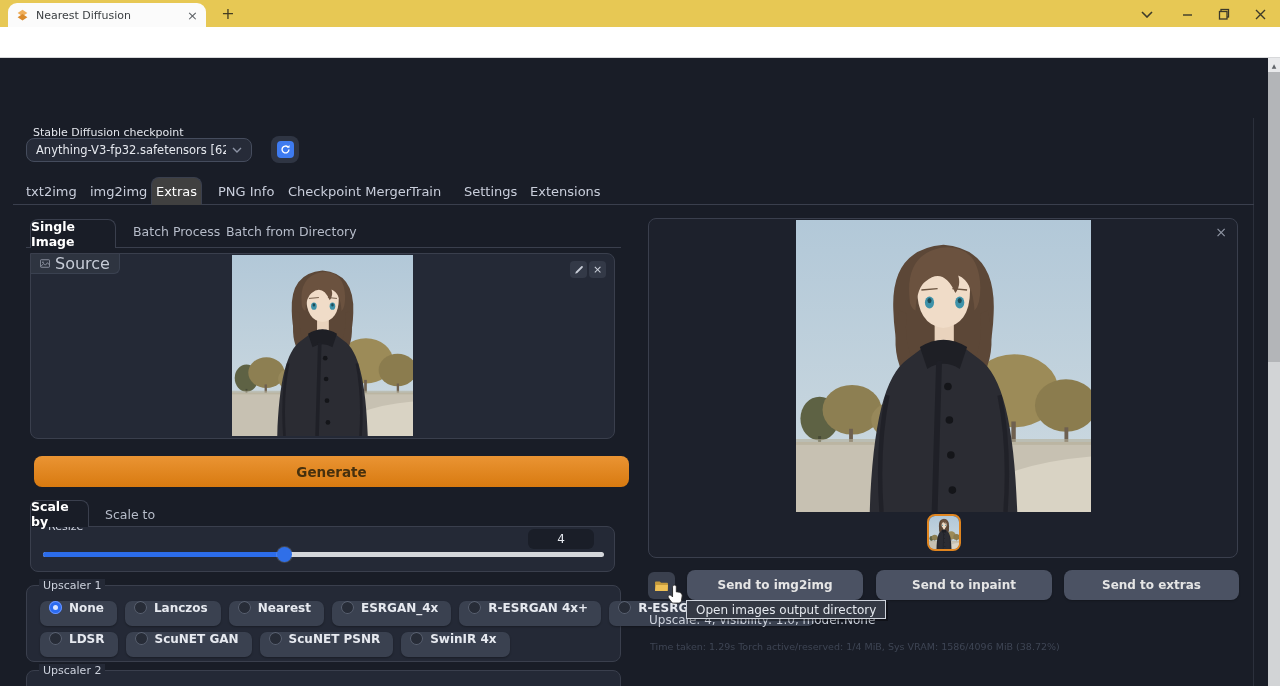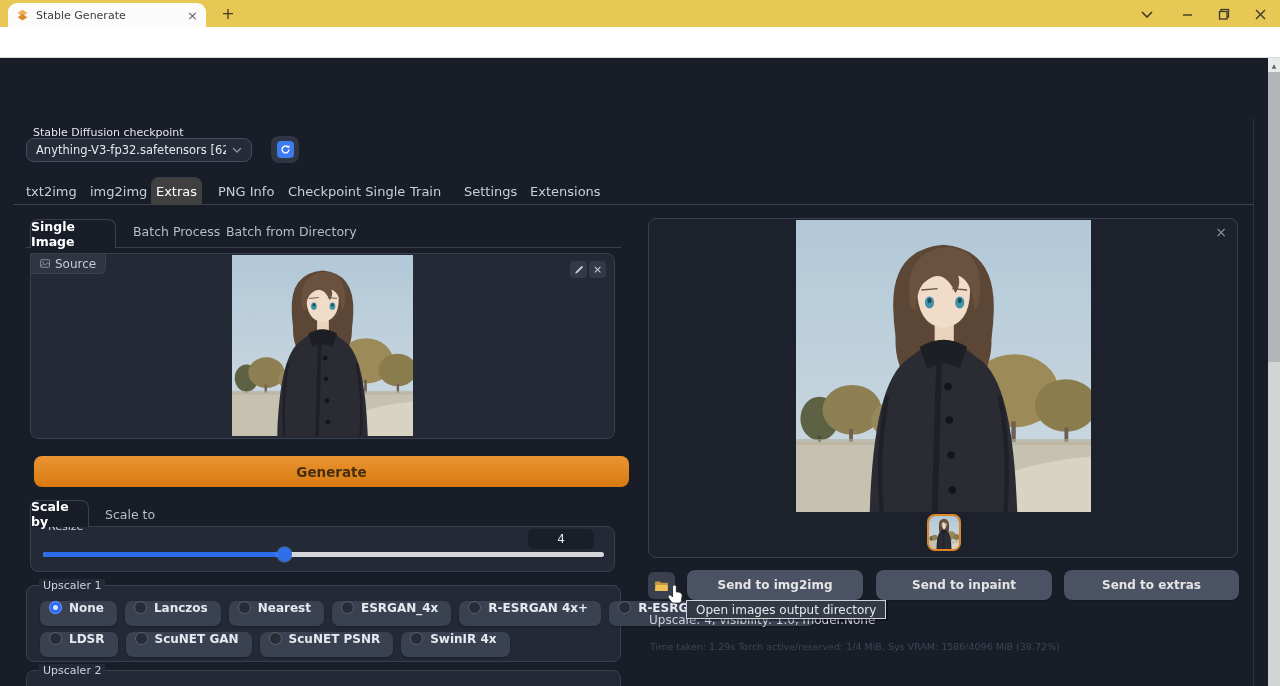--- a/index.html
+++ b/index.html
@@ -49,21 +49,21 @@
   .subtab-line { position:absolute; left:26px; top:189px; width:595px; height:1px; background:#3a3f4d; }
   .stab { position:absolute; top:166px; font-size:12.5px; color:#b6bcc9; }
   .stab-active { position:absolute; left:30px; top:161px; width:86px; height:29px; background:#191d27; border:1px solid #3a3f4d;
         border-bottom:none; border-radius:8px 8px 0 0; z-index:3; display:flex; align-items:center; justify-content:center;
         font-size:12.5px; font-weight:600; color:#fff; }
 
   .source-box { position:absolute; left:30px; top:195px; width:585px; height:186px; background:#242936;
         border:1px solid #3a3f4d; border-radius:0 8px 8px 8px; }
   .source-chip { position:absolute; left:0; top:0; height:20px; background:#2e3440; border-right:1px solid #3a4150;
         border-bottom:1px solid #3a4150; border-radius:0 0 6px 0; display:flex; align-items:center; gap:5px;
-        padding:0 9px; font-size:12px; color:#c6cbd6; }
+        padding:0 9px; font-size:16px; color:#c6cbd6; }
   .tool-chip { position:absolute; top:7px; width:17px; height:17px; background:#333947; border-radius:4px;
         display:flex; align-items:center; justify-content:center; color:#cdd2dc; font-size:11px; }
   .girl-left { position:absolute; left:201px; top:1px; width:181px; height:181px; }
 
   .generate { position:absolute; left:26px; top:398px; width:595px; height:31px; border-radius:8px;
         background:linear-gradient(180deg,#ea9433,#d87a10); display:flex; align-items:center; justify-content:center;
         font-size:13.5px; font-weight:700; color:#45300e;margin-left:8px; }
 
   .scaletab-inactive { position:absolute; left:105px; top:449px; font-size:12.5px; color:#b6bcc9; }
   .scale-active { position:absolute; left:30px; top:442px; width:59px; height:27px; background:#191d27; border:1px solid #3a3f4d;
@@ -169,21 +169,21 @@
 <div class="screen">
 
   <div class="tabbar">
     <div class="btab">
       <span style="display:flex">
         <svg width="13" height="13" viewBox="0 0 16 16">
             <path d="M8 1 L14 5 L8 9 L2 5 Z" fill="#efae5a"></path>
             <path d="M8 6 L14 10 L8 14 L2 10 Z" fill="#d98a2b"></path>
           </svg>
       </span>
-      <span class="btab-title">Stable Generate</span>
+      <span class="btab-title">Nearest Diffusion</span>
       <span class="btab-close">×</span>
     </div>
     <div class="newtab">+</div>
     <div class="winctl" style="left:1139px">
       <svg width="12" height="7" viewBox="0 0 12 7">
           <path d="M1 1 L6 6 L11 1" stroke="#3c3a2a" stroke-width="1.6" fill="none"></path>
         </svg>
     </div>
     <div class="winctl" style="left:1179px">
       <svg width="11" height="11" viewBox="0 0 11 11">
@@ -259,21 +259,21 @@
             <path d="M13.8 1.4 L13.8 5.4 L9.8 5.4 Z" fill="#fff"></path>
           </svg>
       </span>
     </div>
 
     <div class="maintab-line"></div>
     <div class="mtab" style="left:26px">txt2img</div>
     <div class="mtab" style="left:90px">img2img</div>
     <div class="mtab-active" style="left:151px;width:51px">Extras</div>
     <div class="mtab" style="left:218px">PNG Info</div>
-    <div class="mtab" style="left:288px">Checkpoint Single</div>
+    <div class="mtab" style="left:288px">Checkpoint Merger</div>
     <div class="mtab" style="left:410px">Train</div>
     <div class="mtab" style="left:464px">Settings</div>
     <div class="mtab" style="left:530px">Extensions</div>
 
     <div class="subtab-line"></div>
     <div class="stab-active">Single Image</div>
     <div class="stab" style="left:133px">Batch Process</div>
     <div class="stab" style="left:226px">Batch from Directory</div>
 
     <div class="source-box">

